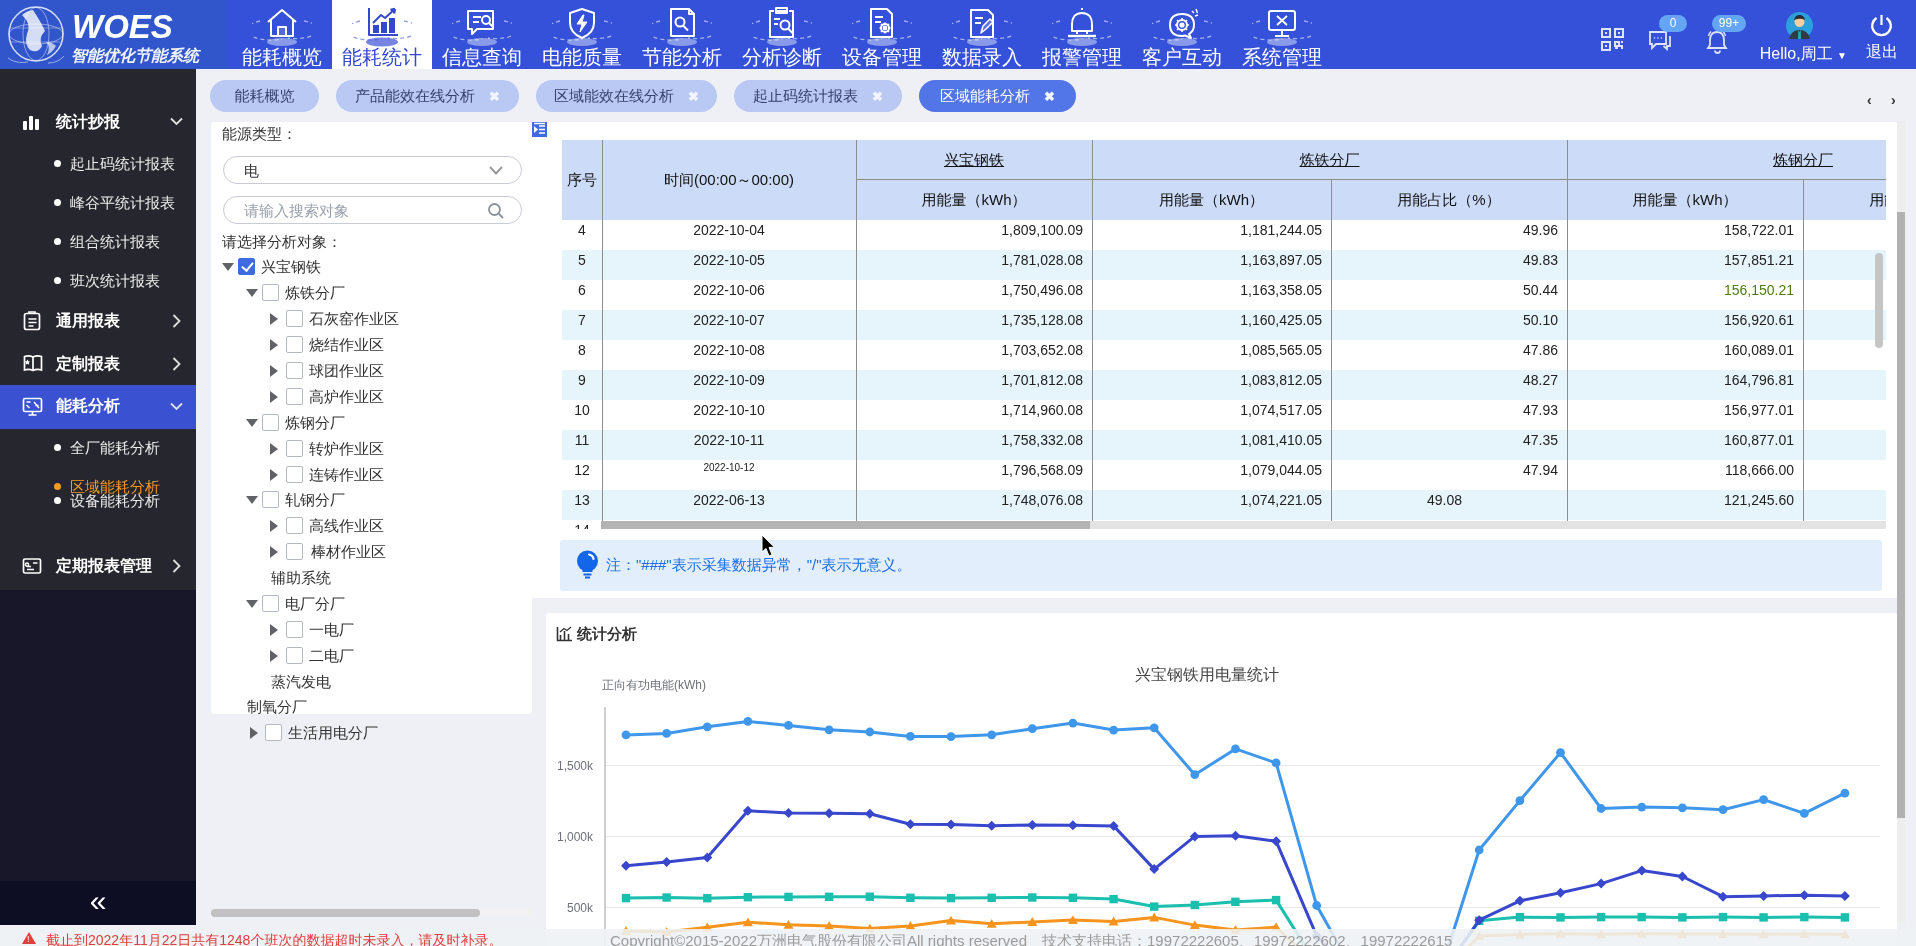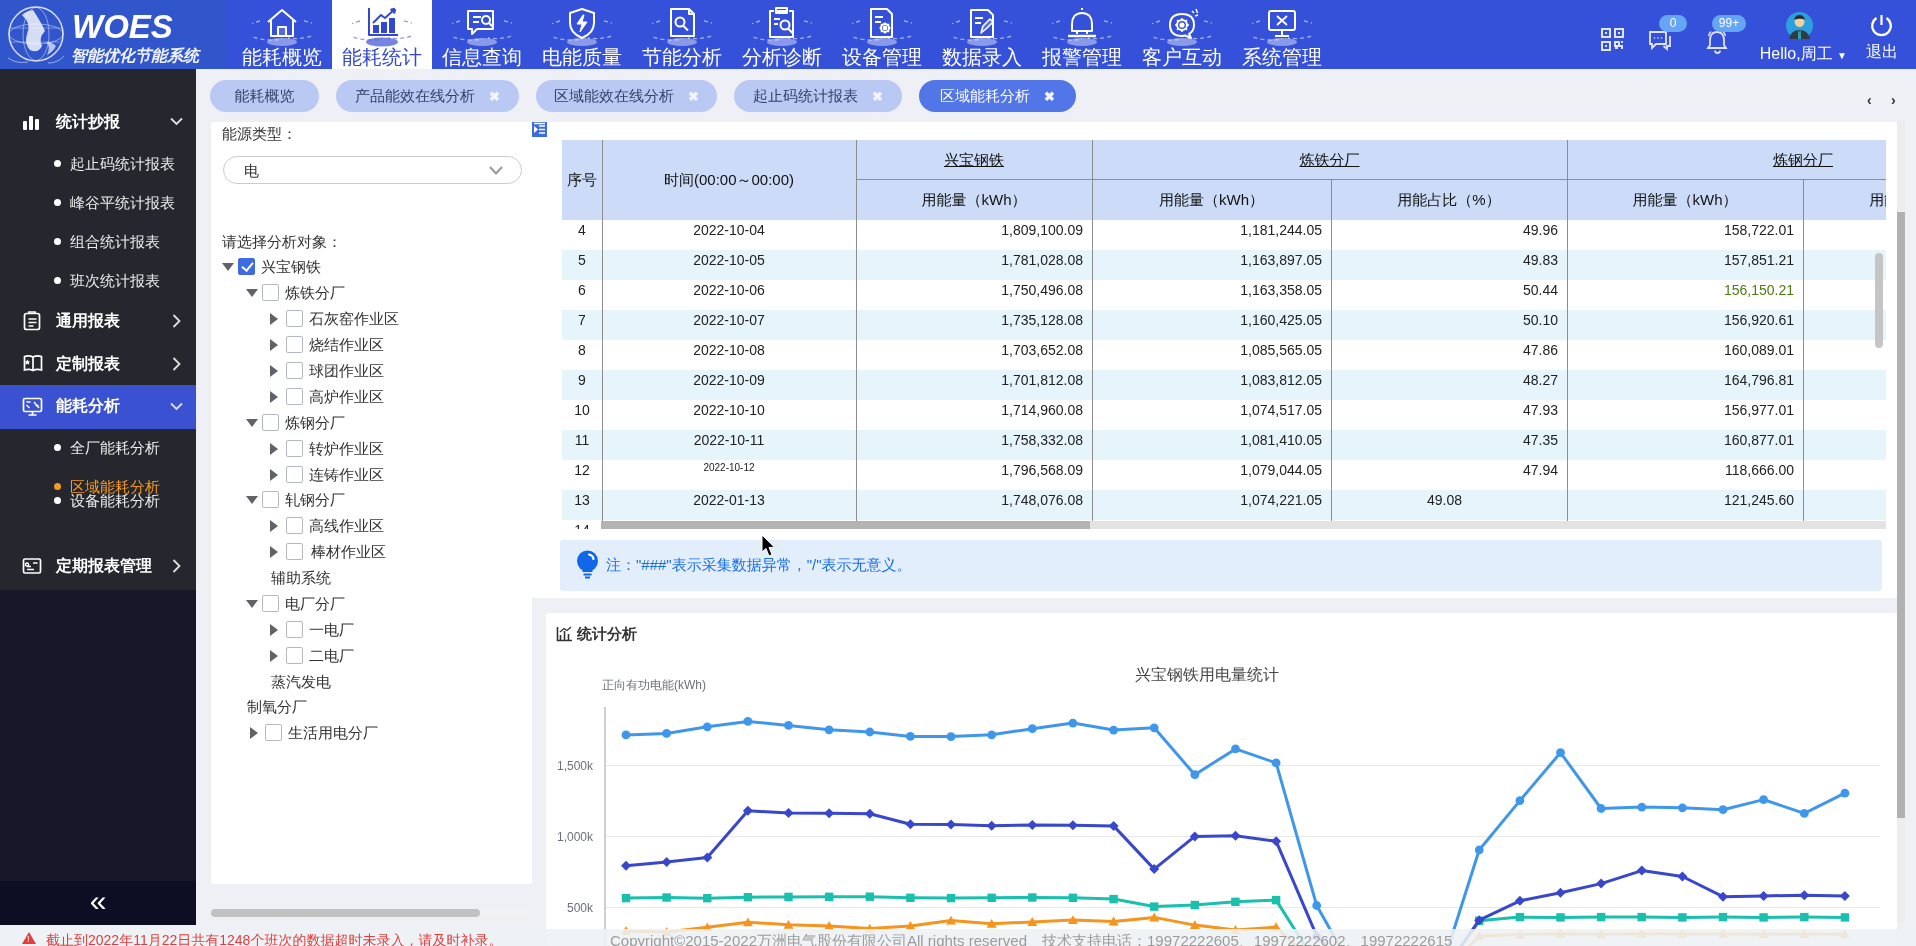--- a/index.html
+++ b/index.html
@@ -39,21 +39,21 @@
 #footer .warnicon:after { content:"!"; position:absolute; left:-2px; top:2px; font-size:9px; color:#fff; }
 #footer .copy { position:absolute; left:610px; top:3px; font-size:15px; color:#9b9b9b; }
 
 
 .tab { position:absolute; top:80px; height:32px; border-radius:16px; background:#b9c9f4; color:#35406b; font-size:15px; line-height:32px; text-align:center; }
 .tab .x { font-size:13px; color:#f2f5fd; font-weight:bold; margin-left:14px; }
 .tab.active { background:#5276e8; color:#fff; }
 .tabarrow { position:absolute; top:92px; font-size:14px; color:#333; font-weight:bold; }
 
 
-#fpanel { position:absolute; left:211px; top:122px; width:321px; height:762px; background:#fff; border-radius:3px; }
+#fpanel { position:absolute; left:211px; top:122px; width:321px; height:592px; background:#fff; border-radius:3px; }
 #fcollapse { position:absolute; left:532px; top:122px; width:15px; height:15px; background:#3f6be0; z-index:10; }
 .flabel { position:absolute; left:11px; font-size:15px; color:#333; }
 .fbox { position:absolute; left:12px; width:299px; height:28px; border:1px solid #c9ccd4; border-radius:14px; background:#fff; font-size:15px; }
 .fbox .val { position:absolute; left:20px; top:5px; color:#333; }
 .fbox .ph { position:absolute; left:20px; top:5px; color:#9aa0ab; }
 .tree-row { position:absolute; font-size:15px; color:#333; height:26px; }
 .tri-d { position:absolute; width:0; height:0; border-left:6px solid transparent; border-right:6px solid transparent; border-top:8px solid #606266; top:9px; }
 .tri-r { position:absolute; width:0; height:0; border-top:6px solid transparent; border-bottom:6px solid transparent; border-left:8px solid #606266; top:7px; }
 .cbox { position:absolute; top:4px; width:17px; height:17px; border:1px solid #b4b8c0; border-radius:2px; background:#fff; }
 .cbox.ck { background:#3f6be0; border-color:#3f6be0; }
@@ -380,20 +380,27 @@
   <div class="tab" style="left:734px;width:168px;">起止码统计报表<span class="x">✖</span></div>
   <div class="tab active" style="left:919px;width:157px;">区域能耗分析<span class="x">✖</span></div>
 </div>
 
 <div id="fpanel">
   <div class="flabel" style="top:3px;">能源类型：</div>
   <div class="fbox" style="top:34px;">
     <div class="val">电</div>
     <svg class="abs" style="right:18px;top:9px;" width="14" height="9" viewBox="0 0 14 9" fill="none" stroke="#999" stroke-width="2">
           <path d="M1 1 L7 7.5 L13 1"></path>
+        </svg>
+  </div>
+  <div class="fbox" style="top:74px;">
+    <div class="ph">请输入搜索对象</div>
+    <svg class="abs" style="right:16px;top:5px;" width="18" height="18" viewBox="0 0 18 18" fill="none" stroke="#8a8f98" stroke-width="1.8">
+          <circle cx="7.5" cy="7.5" r="5.5"></circle>
+          <path d="M11.7 11.7 L16 16"></path>
         </svg>
   </div>
   <div class="flabel" style="top:111px;">请选择分析对象：</div>
   <div class="tree-row" style="top:132px;">
         <div class="tri-d" style="left:11px;"></div>
         <div class="cbox ck" style="left:27px;"></div>
         <div class="tlabel" style="left:50px;">兴宝钢铁</div>
       </div>
   <div class="tree-row" style="top:158px;">
         <div class="tri-d" style="left:35px;"></div>
@@ -561,21 +568,21 @@
 <div style="position:absolute;left:1005px;top:292px;width:227px;text-align:right;font-size:14px;color:#222;">160,877.01</div>
 <div style="position:absolute;left:0;top:320px;width:1324px;height:30px;"></div>
 <div style="position:absolute;left:0px;top:322px;width:40px;text-align:center;font-size:14px;color:#222;">12</div>
 <div style="position:absolute;left:40px;top:322px;width:254px;text-align:center;font-size:10px;color:#222;">2022-10-12</div>
 <div style="position:absolute;left:294px;top:322px;width:227px;text-align:right;font-size:14px;color:#222;">1,796,568.09</div>
 <div style="position:absolute;left:530px;top:322px;width:230px;text-align:right;font-size:14px;color:#222;">1,079,044.05</div>
 <div style="position:absolute;left:769px;top:322px;width:227px;text-align:right;font-size:14px;color:#222;">47.94</div>
 <div style="position:absolute;left:1005px;top:322px;width:227px;text-align:right;font-size:14px;color:#222;">118,666.00</div>
 <div style="position:absolute;left:0;top:350px;width:1324px;height:30px;background:#e6f4fc;"></div>
 <div style="position:absolute;left:0px;top:352px;width:40px;text-align:center;font-size:14px;color:#222;">13</div>
-<div style="position:absolute;left:40px;top:352px;width:254px;text-align:center;font-size:14px;color:#222;">2022-01-13</div>
+<div style="position:absolute;left:40px;top:352px;width:254px;text-align:center;font-size:14px;color:#222;">2022-06-13</div>
 <div style="position:absolute;left:294px;top:352px;width:227px;text-align:right;font-size:14px;color:#222;">1,748,076.08</div>
 <div style="position:absolute;left:530px;top:352px;width:230px;text-align:right;font-size:14px;color:#222;">1,074,221.05</div>
 <div style="position:absolute;left:769px;top:352px;width:227px;text-align:center;font-size:14px;color:#222;">49.08</div>
 <div style="position:absolute;left:1005px;top:352px;width:227px;text-align:right;font-size:14px;color:#222;">121,245.60</div>
 <div style="position:absolute;left:0;top:380px;width:1324px;height:30px;"></div>
 <div style="position:absolute;left:0px;top:382px;width:40px;text-align:center;font-size:14px;color:#222;">14</div>
 <div style="position:absolute;left:40px;top:382px;width:254px;text-align:center;font-size:14px;color:#222;">2022-10-14</div>
 <div style="position:absolute;left:294px;top:382px;width:227px;text-align:right;font-size:14px;color:#222;">1,760,000.08</div>
 <div style="position:absolute;left:530px;top:382px;width:230px;text-align:right;font-size:14px;color:#222;">1,000,000.05</div>
 <div style="position:absolute;left:769px;top:382px;width:227px;text-align:right;font-size:14px;color:#222;">47.00</div>

